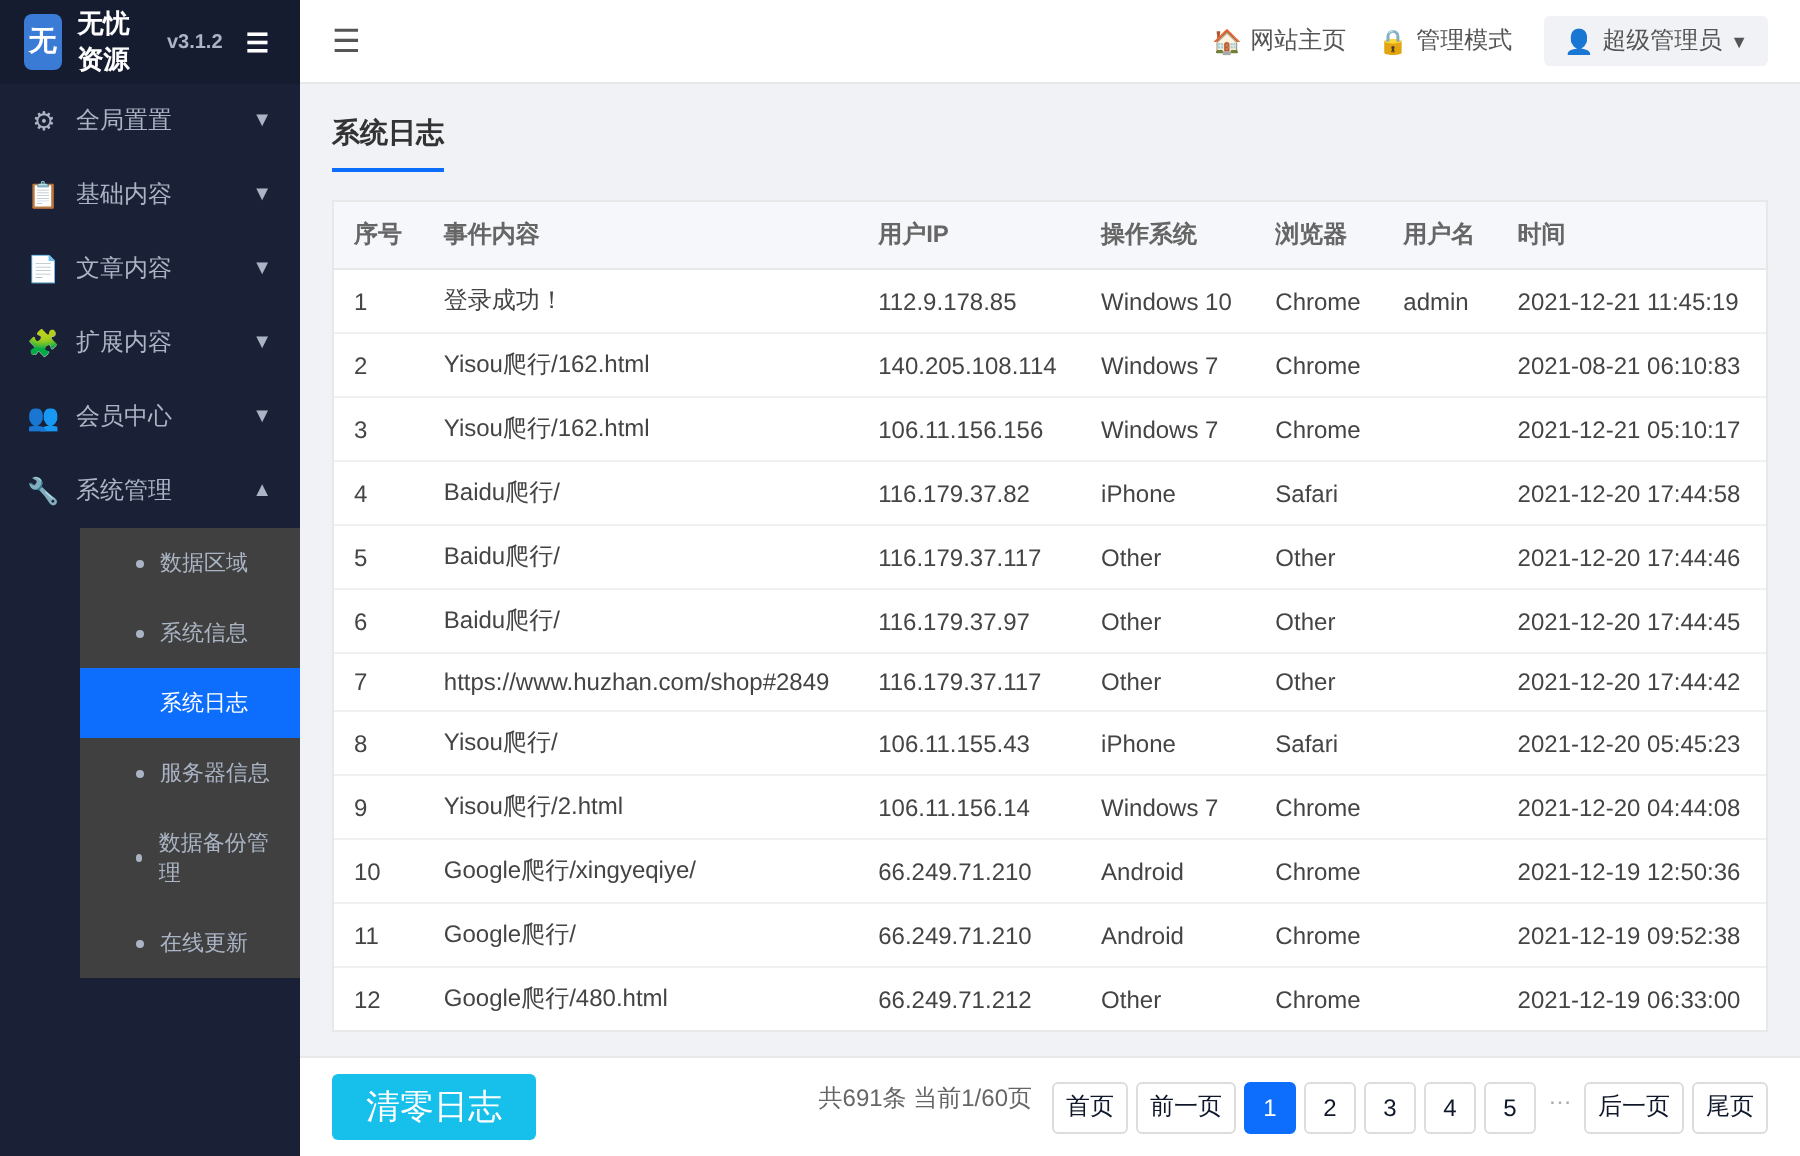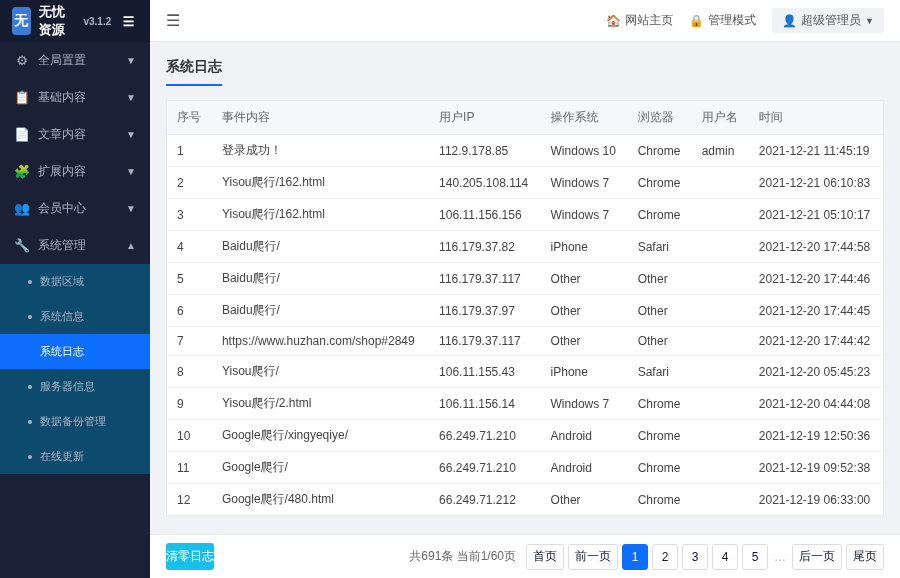--- a/index.html
+++ b/index.html
@@ -9,21 +9,21 @@
     .sidebar { width: 150px; background: #1a2035; color: #aab4c4; height: 578px; display: flex; flex-direction: column; flex-shrink: 0; }
     .sidebar-logo { background: #151c30; padding: 10px 12px; display: flex; align-items: center; gap: 8px; color: #fff; font-size: 13px; font-weight: bold; height: 42px; }
     .sidebar-logo-icon { width: 28px; height: 28px; background: #3a7bd5; border-radius: 4px; display: flex; align-items: center; justify-content: center; color: white; font-size: 14px; }
     .sidebar-toggle { width: 28px; height: 28px; display: flex; align-items: center; justify-content: center; cursor: pointer; margin-left: auto; }
     .sidebar-menu { flex: 1; overflow-y: auto; }
     .sidebar-menu::-webkit-scrollbar { width: 0; }
     .menu-item { display: flex; align-items: center; padding: 10px 14px; cursor: pointer; color: #aab4c4; font-size: 12px; transition: background 0.2s; position: relative; }
     .menu-item.active { background: #0d6efd; color: #fff; }
     .menu-item .icon { width: 16px; height: 16px; margin-right: 8px; display: flex; align-items: center; justify-content: center; font-size: 13px; }
     .menu-item .arrow { margin-left: auto; font-size: 10px; }
-    .submenu { background: #0c4a6e; }
+    .submenu { background: #404040; margin-left: 40px; }
     .submenu .menu-item { padding-left: 28px; font-size: 11px; }
     .submenu .menu-item::before { content: ''; width: 4px; height: 4px; border-radius: 50%; background: #aab4c4; margin-right: 8px; }
     .submenu .menu-item.active::before { background: #0d6efd; }
 
     
     .main { flex: 1; display: flex; flex-direction: column; overflow: hidden; }
 
     
     .topbar { background: #fff; height: 42px; display: flex; align-items: center; padding: 0 16px; border-bottom: 1px solid #e8e8e8; gap: 16px; }
     .topbar-hamburger { font-size: 16px; cursor: pointer; color: #555; }
@@ -36,28 +36,28 @@
     .content::-webkit-scrollbar { width: 6px; }
     .content::-webkit-scrollbar-thumb { background: #ccc; border-radius: 3px; }
 
     .page-title-bar { margin-bottom: 14px; }
     .page-title { font-size: 14px; color: #333; font-weight: bold; padding-bottom: 8px; border-bottom: 2px solid #0d6efd; display: inline-block; }
 
     
     .table-wrap { background: #fff; border: 1px solid #e8e8e8; }
     table { width: 100%; border-collapse: collapse; font-size: 12px; }
     thead tr { background: #f5f7fa; }
-    th { padding: 8px 10px; text-align: left; color: #666; font-weight: normal; border-bottom: 1px solid #e8e8e8; white-space: nowrap; }
+    th { padding: 8px 10px; text-align: left; color: #666; font-weight: bold; border-bottom: 1px solid #e8e8e8; white-space: nowrap; }
     td { padding: 7px 10px; color: #444; border-bottom: 1px solid #f0f0f0; white-space: nowrap; }
     tr:last-child td { border-bottom: none; }
 
     
     .bottom-bar { background: #fff; border-top: 1px solid #e8e8e8; padding: 8px 16px; display: flex; align-items: center; gap: 10px; }
-    .btn-clear { background: #17c0eb; color: #fff; border: none; padding: 5px 0; border-radius: 3px; cursor: pointer; font-size: 12px; }
-    .pagination { margin-left: auto; display: flex; align-items: center; gap: 4px; font-size: 12px; color: #555; }
+    .btn-clear { background: #17c0eb; color: #fff; border: none; padding: 5px 17px; border-radius: 3px; cursor: pointer; font-size: 17px; }
+    .pagination { margin-left: auto; display: flex; align-items: flex-start; gap: 4px; font-size: 12px; color: #555; }
     .pagination .info { margin-right: 6px; color: #666; }
     .page-btn { min-width: 26px; height: 26px; border: 1px solid #ddd; background: #fff; color: #0f172a; cursor: pointer; border-radius: 3px; padding: 0 6px; font-size: 12px; display: flex; align-items: center; justify-content: center; }
     .page-btn.active { background: #0d6efd; border-color: #0d6efd; color: #fff; }
     .page-dots { color: #aaa; padding: 0 2px; }
   </style>
 </head>
 <body>
 
 <div class="sidebar">
   <div class="sidebar-logo">
@@ -171,21 +171,21 @@
       <td>admin</td>
       <td>2021-12-21 11:45:19</td>
     </tr>
             <tr>
       <td>2</td>
       <td>Yisou爬行/162.html</td>
       <td>140.205.108.114</td>
       <td>Windows 7</td>
       <td>Chrome</td>
       <td></td>
-      <td>2021-12-21 06:10:83</td>
+      <td>2021-08-21 06:10:83</td>
     </tr>
             <tr>
       <td>3</td>
       <td>Yisou爬行/162.html</td>
       <td>106.11.156.156</td>
       <td>Windows 7</td>
       <td>Chrome</td>
       <td></td>
       <td>2021-12-21 05:10:17</td>
     </tr>

